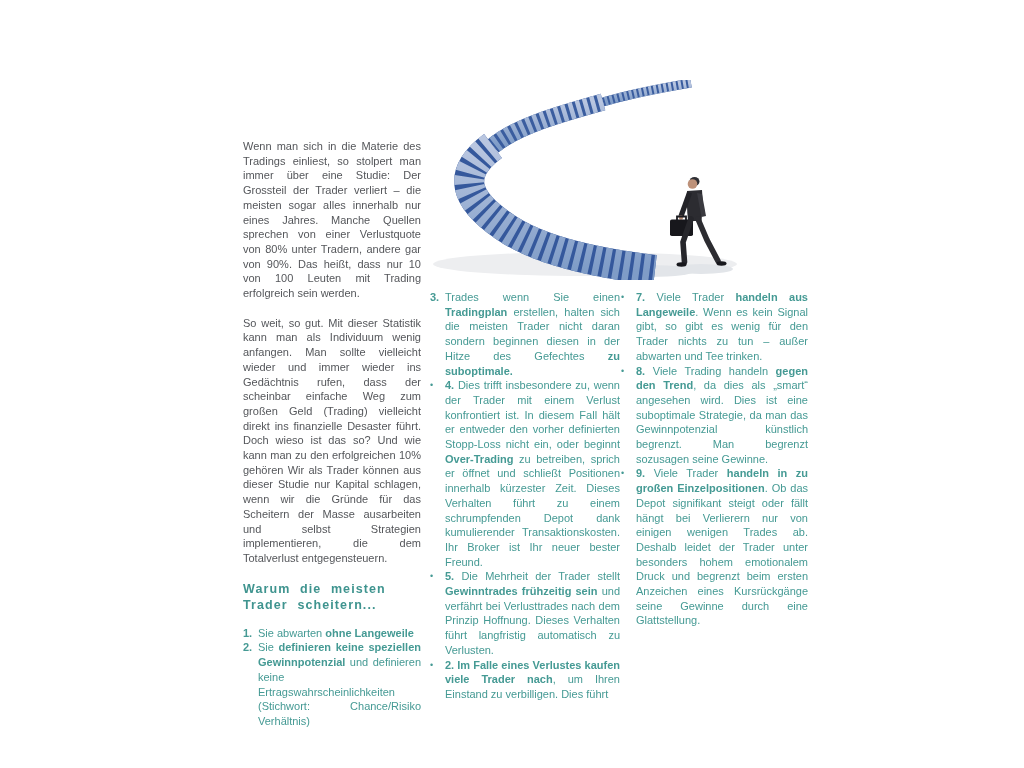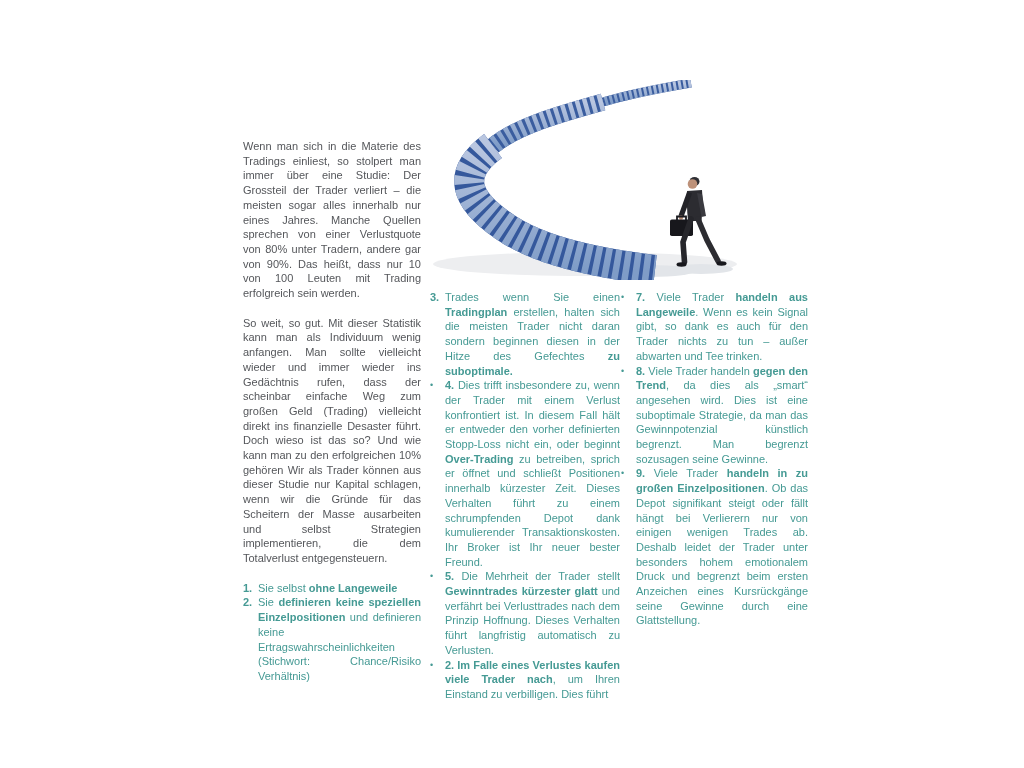--- a/index.html
+++ b/index.html
@@ -69,59 +69,60 @@
       <path d="M 266,139 L 258,162 L 259.5,182" fill="none" stroke="#26262b" stroke-width="5.6" stroke-linecap="round"></path>
       <path d="M 273,139 L 282,160 L 293,181" fill="none" stroke="#2c2c31" stroke-width="5.6" stroke-linecap="round"></path>
       <ellipse cx="256.5" cy="184.5" rx="5" ry="2.2" fill="#17171c"></ellipse>
       <ellipse cx="296.5" cy="183.5" rx="5" ry="2.2" fill="#17171c"></ellipse>
     </g>
   </svg>
 
   <div class="col1">
     <p>Wenn man sich in die Materie des Tradings einliest, so stolpert man immer über eine Studie: Der Grossteil der Trader verliert – die meisten sogar alles innerhalb nur eines Jahres. Manche Quellen sprechen von einer Verlustquote von 80% unter Tradern, andere gar von 90%. Das heißt, dass nur 10 von 100 Leuten mit Trading erfolgreich sein werden.</p>
     <p>So weit, so gut. Mit dieser Statistik kann man als Individuum wenig anfangen. Man sollte vielleicht wieder und immer wieder ins Gedächtnis rufen, dass der scheinbar einfache Weg zum großen Geld (Trading) vielleicht direkt ins finanzielle Desaster führt. Doch wieso ist das so? Und wie kann man zu den erfolgreichen 10% gehören Wir als Trader können aus dieser Studie nur Kapital schlagen, wenn wir die Gründe für das Scheitern der Masse ausarbeiten und selbst Strategien implementieren, die dem Totalverlust entgegensteuern.</p>
+    <div class="heading">Warum die meisten Trader scheitern...</div>
     <div>
         <div class="li">
           <span class="marker num">1.</span>
-          <span class="litext"><span>Sie selbst </span><b>ohne Langeweile</b></span>
+          <span class="litext"><span>Sie abwarten </span><b>ohne Langeweile</b></span>
         </div>
         <div class="li">
           <span class="marker num">2.</span>
-          <span class="litext"><span>Sie </span><b>definieren keine speziellen Einzelpositionen</b><span> und definieren keine Ertragswahrscheinlichkeiten (Stichwort: Chance/Risiko Verhältnis)</span></span>
+          <span class="litext"><span>Sie </span><b>definieren keine speziellen Gewinnpotenzial</b><span> und definieren keine Ertragswahrscheinlichkeiten (Stichwort: Chance/Risiko Verhältnis)</span></span>
         </div>
       </div>
   </div>
 
   <div class="colm">
       <div class="li">
         <span class="marker num">3.</span>
         <span class="litext"><span>Trades wenn Sie einen </span><b>Tradingplan</b><span> erstellen, halten sich die meisten Trader nicht daran sondern beginnen diesen in der Hitze des Gefechtes </span><b>zu suboptimale.</b></span>
       </div>
       <div class="li">
         <span class="marker bullet">•</span>
         <span class="litext"><b>4.</b><span> Dies trifft insbesondere zu, wenn der Trader mit einem Verlust konfrontiert ist. In diesem Fall hält er entweder den vorher definierten Stopp-Loss nicht ein, oder beginnt </span><b>Over-Trading</b><span> zu betreiben, sprich er öffnet und schließt Positionen innerhalb kürzester Zeit. Dieses Verhalten führt zu einem schrumpfenden Depot dank kumulierender Transaktionskosten. Ihr Broker ist Ihr neuer bester Freund.</span></span>
       </div>
       <div class="li">
         <span class="marker bullet">•</span>
-        <span class="litext"><b>5.</b><span> Die Mehrheit der Trader stellt </span><b>Gewinntrades kürzester glatt</b><span> und verfährt bei Verlusttrades nach dem Prinzip Hoffnung. Dieses Verhalten führt langfristig automatisch zu Verlusten.</span></span>
+        <span class="litext"><b>5.</b><span> Die Mehrheit der Trader stellt </span><b>Gewinntrades frühzeitig sein</b><span> und verfährt bei Verlusttrades nach dem Prinzip Hoffnung. Dieses Verhalten führt langfristig automatisch zu Verlusten.</span></span>
       </div>
       <div class="li">
         <span class="marker bullet">•</span>
         <span class="litext"><b>2. Im Falle eines Verlustes kaufen viele Trader nach</b><span>, um Ihren Einstand zu verbilligen. Dies führt</span></span>
       </div>
     </div>
 
   <div class="colr">
       <div class="li">
         <span class="marker bullet">•</span>
-        <span class="litext"><b>7.</b><span> Viele Trader </span><b>handeln aus Langeweile</b><span>. Wenn es kein Signal gibt, so dank es auch für den Trader nichts zu tun – außer abwarten und Tee trinken.</span></span>
+        <span class="litext"><b>7.</b><span> Viele Trader </span><b>handeln aus Langeweile</b><span>. Wenn es kein Signal gibt, so gibt es wenig für den Trader nichts zu tun – außer abwarten und Tee trinken.</span></span>
       </div>
       <div class="li">
         <span class="marker bullet">•</span>
-        <span class="litext"><b>8.</b><span> Viele Trader handeln </span><b>gegen den Trend</b><span>, da dies als „smart“ angesehen wird. Dies ist eine suboptimale Strategie, da man das Gewinnpotenzial künstlich begrenzt. Man begrenzt sozusagen seine Gewinne.</span></span>
+        <span class="litext"><b>8.</b><span> Viele Trading handeln </span><b>gegen den Trend</b><span>, da dies als „smart“ angesehen wird. Dies ist eine suboptimale Strategie, da man das Gewinnpotenzial künstlich begrenzt. Man begrenzt sozusagen seine Gewinne.</span></span>
       </div>
       <div class="li">
         <span class="marker bullet">•</span>
         <span class="litext"><b>9.</b><span> Viele Trader </span><b>handeln in zu großen Einzelpositionen</b><span>. Ob das Depot signifikant steigt oder fällt hängt bei Verlierern nur von einigen wenigen Trades ab. Deshalb leidet der Trader unter besonders hohem emotionalem Druck und begrenzt beim ersten Anzeichen eines Kursrückgänge seine Gewinne durch eine Glattstellung.</span></span>
       </div>
     </div>
 
 </div>
 
 </body></html>

